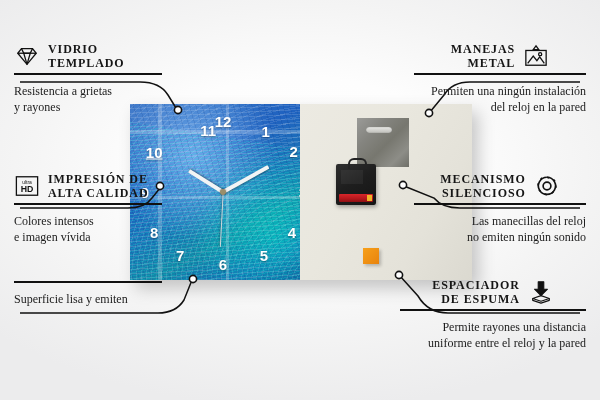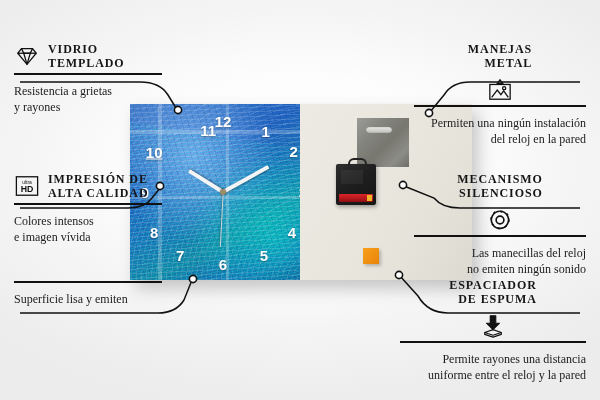--- a/index.html
+++ b/index.html
@@ -111,21 +111,21 @@
     text-transform:uppercase;
   }
   .co-rule{height:1.6px;background:#111;margin-top:3px;}
   .co-desc{
     font-family:"Liberation Serif", serif;font-size:12px;color:#1b1b1b;
     line-height:1.35;margin-top:8px;
   }
   .left .co-head{justify-content:flex-start;}
   .left .co-title{text-align:left;}
   .left .co-desc{text-align:left;}
-  .right .co-head{justify-content:center;flex-direction:column;}
+  .right .co-head{justify-content:center;}
   .right .co-title{text-align:right;}
   .right .co-desc{text-align:right;}
   .ico{width:26px;height:24px;flex:0 0 auto;display:block;}
   #svg-lines{position:absolute;left:0;top:0;width:600px;height:400px;pointer-events:none;}
 </style>
 </head>
 <body>
 
 <div id="stage">
 

